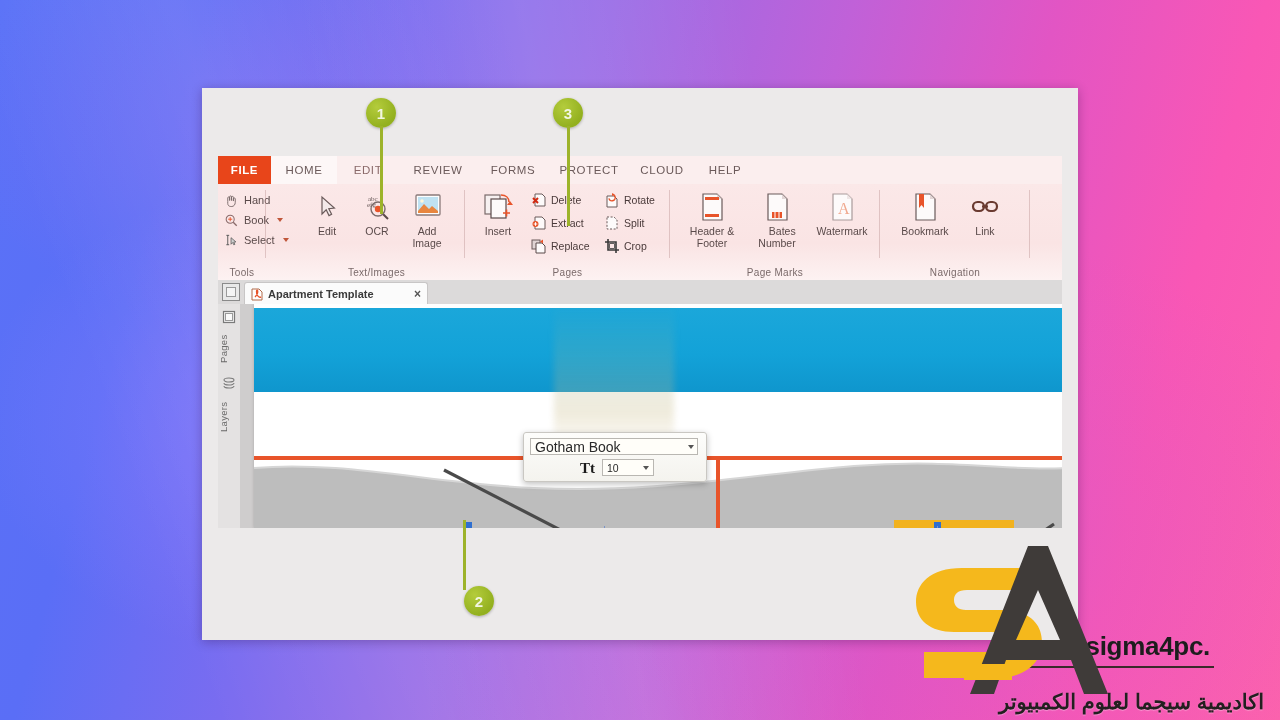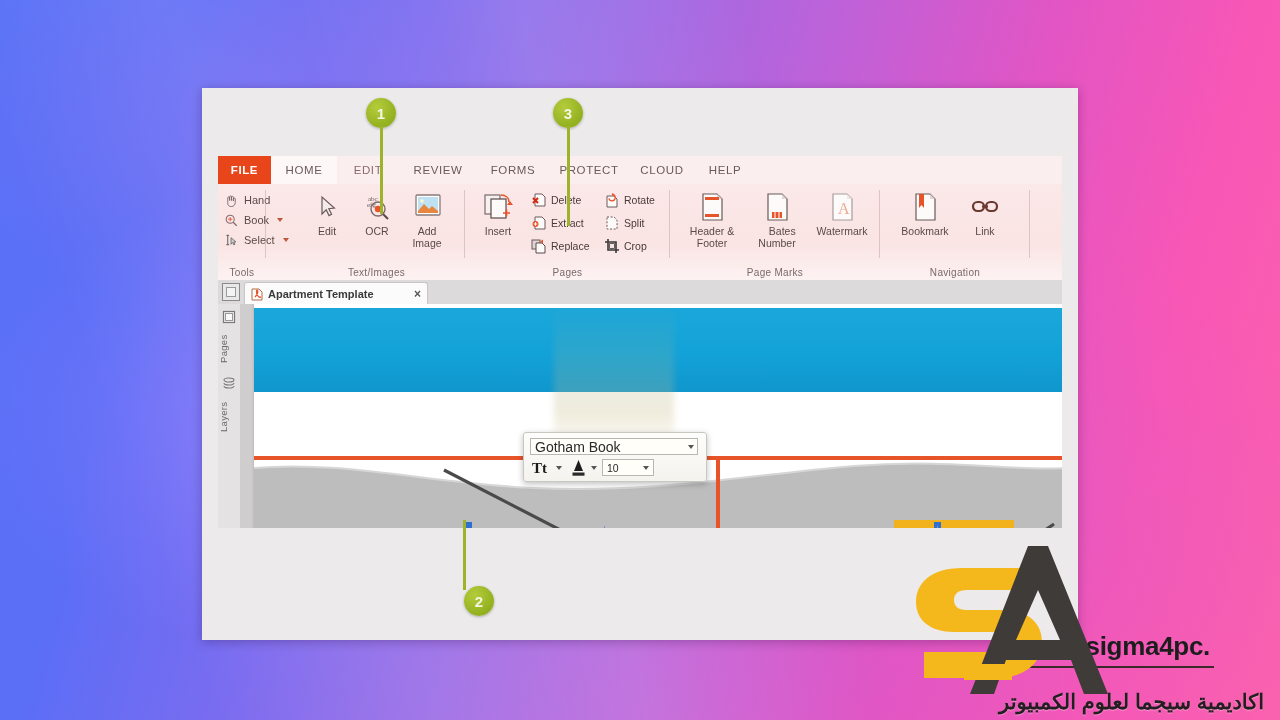--- a/index.html
+++ b/index.html
@@ -171,21 +171,21 @@
     box-shadow:0 2px 6px rgba(0,0,0,.25);
   }
   .fsel{
     position:absolute;left:6px;top:5px;width:168px;height:17px;
     background:#fffef9;border:1px solid #b9b7b2;
     font-size:14px;color:#2a2a2a;line-height:16px;padding-left:4px;
     box-sizing:border-box;
   }
   .fsel .dd{position:absolute;right:3px;top:6px;width:0;height:0;
     border-left:3px solid transparent;border-right:3px solid transparent;border-top:4px solid #555;}
-  .fttbtn{position:absolute;display:flex;align-items:center;}
+  .fttbtn{position:absolute;display:flex;align-items:center;margin-left:48px;}
   .szsel{
     position:absolute;left:78px;top:26px;width:52px;height:17px;
     background:#fffef9;border:1px solid #b9b7b2;
     font-size:10.5px;color:#2a2a2a;line-height:16px;padding-left:4px;box-sizing:border-box;
   }
   .szsel .dd{position:absolute;right:4px;top:6px;width:0;height:0;
     border-left:3px solid transparent;border-right:3px solid transparent;border-top:4px solid #555;}
 
   
   .callout{position:absolute;z-index:40;}

